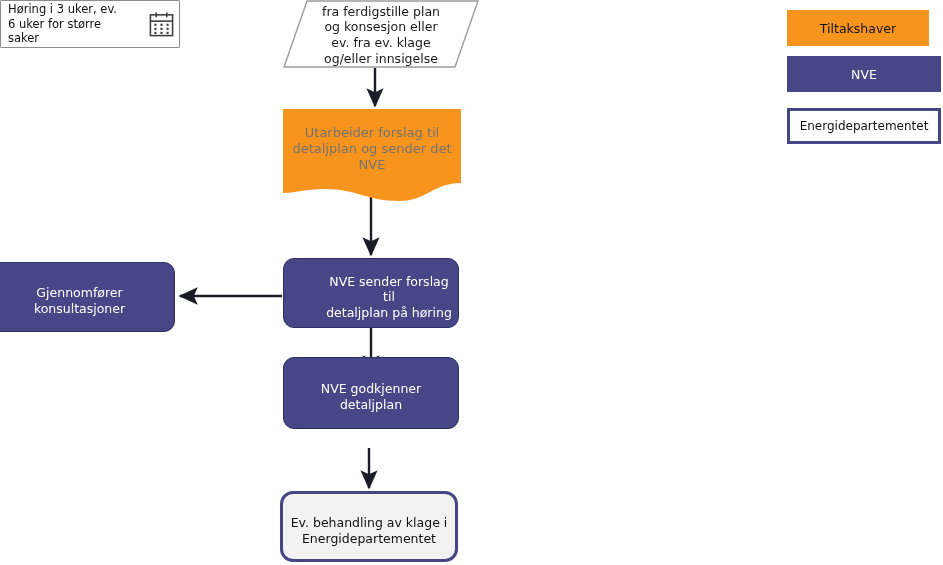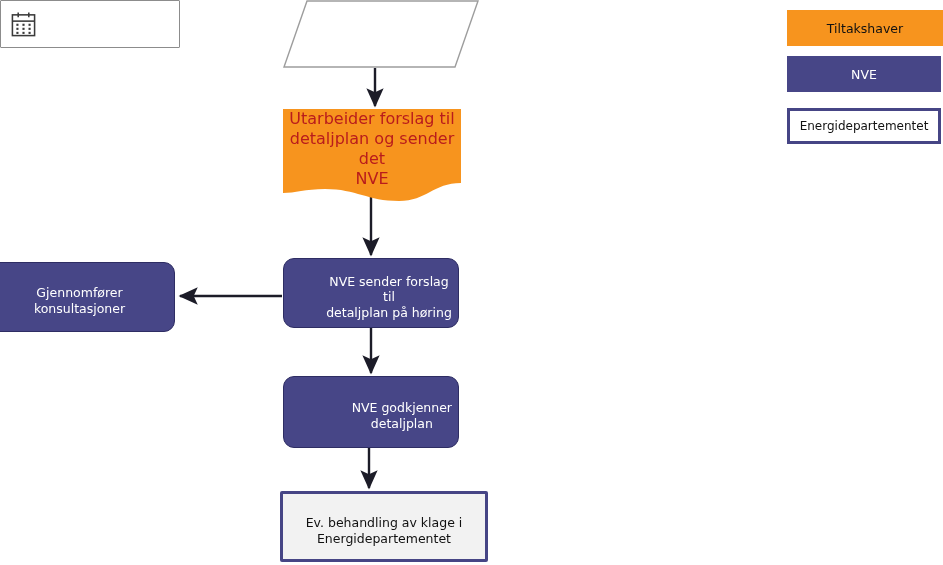--- a/index.html
+++ b/index.html
@@ -55,22 +55,22 @@
     z-index: 2;
     margin-top: 2px;
   }
 
   
   #node-orange {
     left: 283px;
     top: 109px;
     width: 178px;
     height: 92px;
-    font-size: 16px;
-    color: #b91c1c;
+    font-size: 13px;
+    color: #737373;
   }
   #node-orange .doc-shape {
     position: absolute;
     left: 0; top: 0;
     width: 100%; height: 100%;
   }
   #node-orange .node-text {
     position: relative;
     z-index: 2;
     margin-top: -12px;
@@ -86,42 +86,41 @@
   }
   #node-horing {
     left: 283px;
     top: 258px;
     width: 176px;
     height: 70px;
     padding-left: 36px;
   }
   #node-godkjenner {
     left: 283px;
-    top: 376px;
+    top: 357px;
     width: 176px;
     height: 72px;
-    justify-content: flex-end;
   }
   #node-konsultasjoner {
     left: -16px;
     top: 262px;
     width: 191px;
     height: 70px;
     border-radius: 11px;
   }
 
   
   #node-klage {
     left: 280px;
     top: 491px;
-    width: 208px;
+    width: 178px;
     height: 71px;
     background: #f2f2f2;
     border: 3.5px solid #464585;
-    border-radius: 2px;
+    border-radius: 13px;
     color: #111111;
     font-size: 12.5px;
   }
 
   
   #note-horing {
     left: 608px;
     top: 270px;
     width: 167px;
     height: 46px;
@@ -156,21 +155,21 @@
     box-sizing: border-box;
     display: flex;
     align-items: center;
     justify-content: center;
     text-align: center;
     font-size: 12.5px;
   }
   #legend-tiltakshaver {
     left: 787px;
     top: 10px;
-    width: 156px;
+    width: 142px;
     height: 36px;
     background: #f7941e;
     color: #111111;
   }
   #legend-nve {
     left: 787px;
     top: 56px;
     width: 154px;
     height: 36px;
     background: #474687;
@@ -205,20 +204,24 @@
 
   <line x1="371" y1="328" x2="371" y2="373" stroke="#1c1c28" stroke-width="2.4" marker-end="url(#arrowhead)"></line>
 
   <line x1="369" y1="448" x2="369" y2="488" stroke="#1c1c28" stroke-width="2.4" marker-end="url(#arrowhead)"></line>
 </svg>
 
 <div class="node" id="node-input">
   <svg class="para-shape" viewBox="0 0 196 68" preserveAspectRatio="none" xmlns="http://www.w3.org/2000/svg">
     <polygon points="24,1 195,1 172,67 1,67" fill="#ffffff" stroke="#9d9d9d" stroke-width="1.4"></polygon>
   </svg>
+  <span class="node-text">fra ferdigstille plan
+og konsesjon eller
+ev. fra ev. klage
+og/eller innsigelse</span>
 </div>
 
 <div class="node" id="node-orange">
   <svg class="doc-shape" viewBox="0 0 178 92" preserveAspectRatio="none" xmlns="http://www.w3.org/2000/svg">
     <path d="M0,0 L178,0 L178,74 C150,74 144,92 116,92 C84,92 74,80 42,80 C22,80 12,84 0,84 Z" fill="#f7941e"></path>
   </svg>
   <span class="node-text">Utarbeider forslag til
 detaljplan og sender det
 NVE</span>
 </div>
@@ -237,20 +240,23 @@
   <span class="node-text">NVE godkjenner
 detaljplan</span>
 </div>
 
 <div class="node" id="node-klage">
   <span class="node-text">Ev. behandling av klage i
 Energidepartementet</span>
 </div>
 
 <div id="note-horing">
+  <span class="note-text">Høring i 3 uker, ev.
+ 6 uker for større
+saker</span>
   <svg class="cal-icon" viewBox="0 0 28 28" xmlns="http://www.w3.org/2000/svg">
     <rect x="2.5" y="4" width="23" height="21.5" fill="#ffffff" stroke="#3a3a3a" stroke-width="1.6"></rect>
     <line x1="2.5" y1="10.5" x2="25.5" y2="10.5" stroke="#3a3a3a" stroke-width="1.6"></line>
     <line x1="8.5" y1="1.5" x2="8.5" y2="6.5" stroke="#3a3a3a" stroke-width="1.6"></line>
     <line x1="19.5" y1="1.5" x2="19.5" y2="6.5" stroke="#3a3a3a" stroke-width="1.6"></line>
     <g fill="#3a3a3a">
       <rect x="6.6" y="13.2" width="2.2" height="2.2"></rect>
       <rect x="12.9" y="13.2" width="2.2" height="2.2"></rect>
       <rect x="19.2" y="13.2" width="2.2" height="2.2"></rect>
       <rect x="6.6" y="17.4" width="2.2" height="2.2"></rect>

